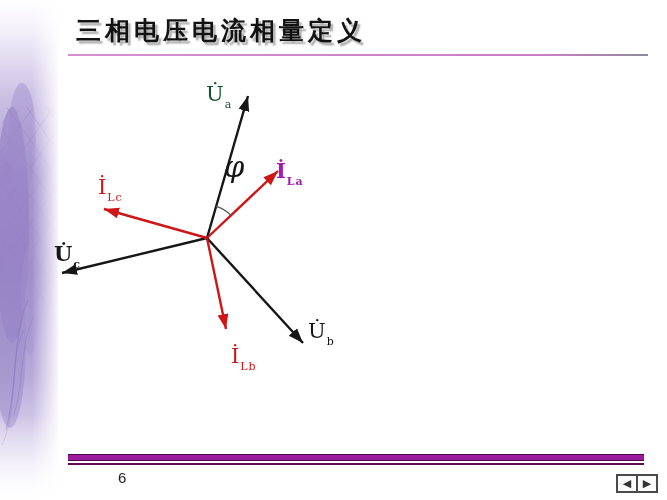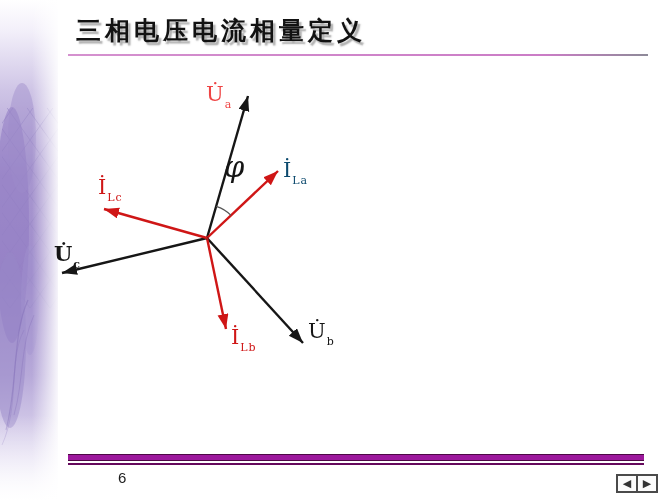--- a/index.html
+++ b/index.html
@@ -119,24 +119,24 @@
       <line x1="207" y1="238" x2="248" y2="96" stroke="#161616" stroke-width="2.4" marker-end="url(#arrow-voltage)"></line>
       <line x1="207" y1="238" x2="278" y2="171" stroke="#cf1616" stroke-width="2.4" marker-end="url(#arrow-current)"></line>
       <line x1="207" y1="238" x2="303" y2="343" stroke="#161616" stroke-width="2.4" marker-end="url(#arrow-voltage)"></line>
       <line x1="207" y1="238" x2="226" y2="329" stroke="#cf1616" stroke-width="2.4" marker-end="url(#arrow-current)"></line>
       <line x1="207" y1="238" x2="62" y2="273" stroke="#161616" stroke-width="2.4" marker-end="url(#arrow-voltage)"></line>
       <line x1="207" y1="238" x2="104" y2="209" stroke="#cf1616" stroke-width="2.4" marker-end="url(#arrow-current)"></line>
       <path d="M 216.2 206.3 A 33 33 0 0 1 231.0 215.4" fill="none" stroke="#555555" stroke-width="1.2"></path>
     </svg>
 
   <div id="diagram-labels">
-      <div class="vec-label" style="left: 206px; top: 84px; color: #ef4444;"><span>U̇</span><span class="sub">a</span></div>
-      <div class="vec-label" style="left: 283px; top: 160px; color: #0c4a6e;"><span>İ</span><span class="sub">La</span></div>
+      <div class="vec-label" style="left: 206px; top: 84px; color: #14532d;"><span>U̇</span><span class="sub">a</span></div>
+      <div class="vec-label" style="left: 276px; top: 160px; color: #a21caf; font-weight: bold;"><span>İ</span><span class="sub">La</span></div>
       <div class="vec-label" style="left: 308px; top: 321px; color: rgb(22, 22, 22);"><span>U̇</span><span class="sub">b</span></div>
-      <div class="vec-label" style="left: 231px; top: 327px; color: rgb(207, 22, 22);"><span>İ</span><span class="sub">Lb</span></div>
+      <div class="vec-label" style="left: 231px; top: 346px; color: rgb(207, 22, 22);"><span>İ</span><span class="sub">Lb</span></div>
       <div class="vec-label" style="left: 54px; top: 243px; color: rgb(22, 22, 22); font-weight: bold;"><span>U̇</span><span class="sub">c</span></div>
       <div class="vec-label" style="left: 98px; top: 177px; color: rgb(207, 22, 22);"><span>İ</span><span class="sub">Lc</span></div>
     </div>
 
   <div class="phi-label">φ</div>
 
   <div class="footer-line-thick"></div>
   <div class="footer-line-thin"></div>
   <div class="page-number">6</div>
 

